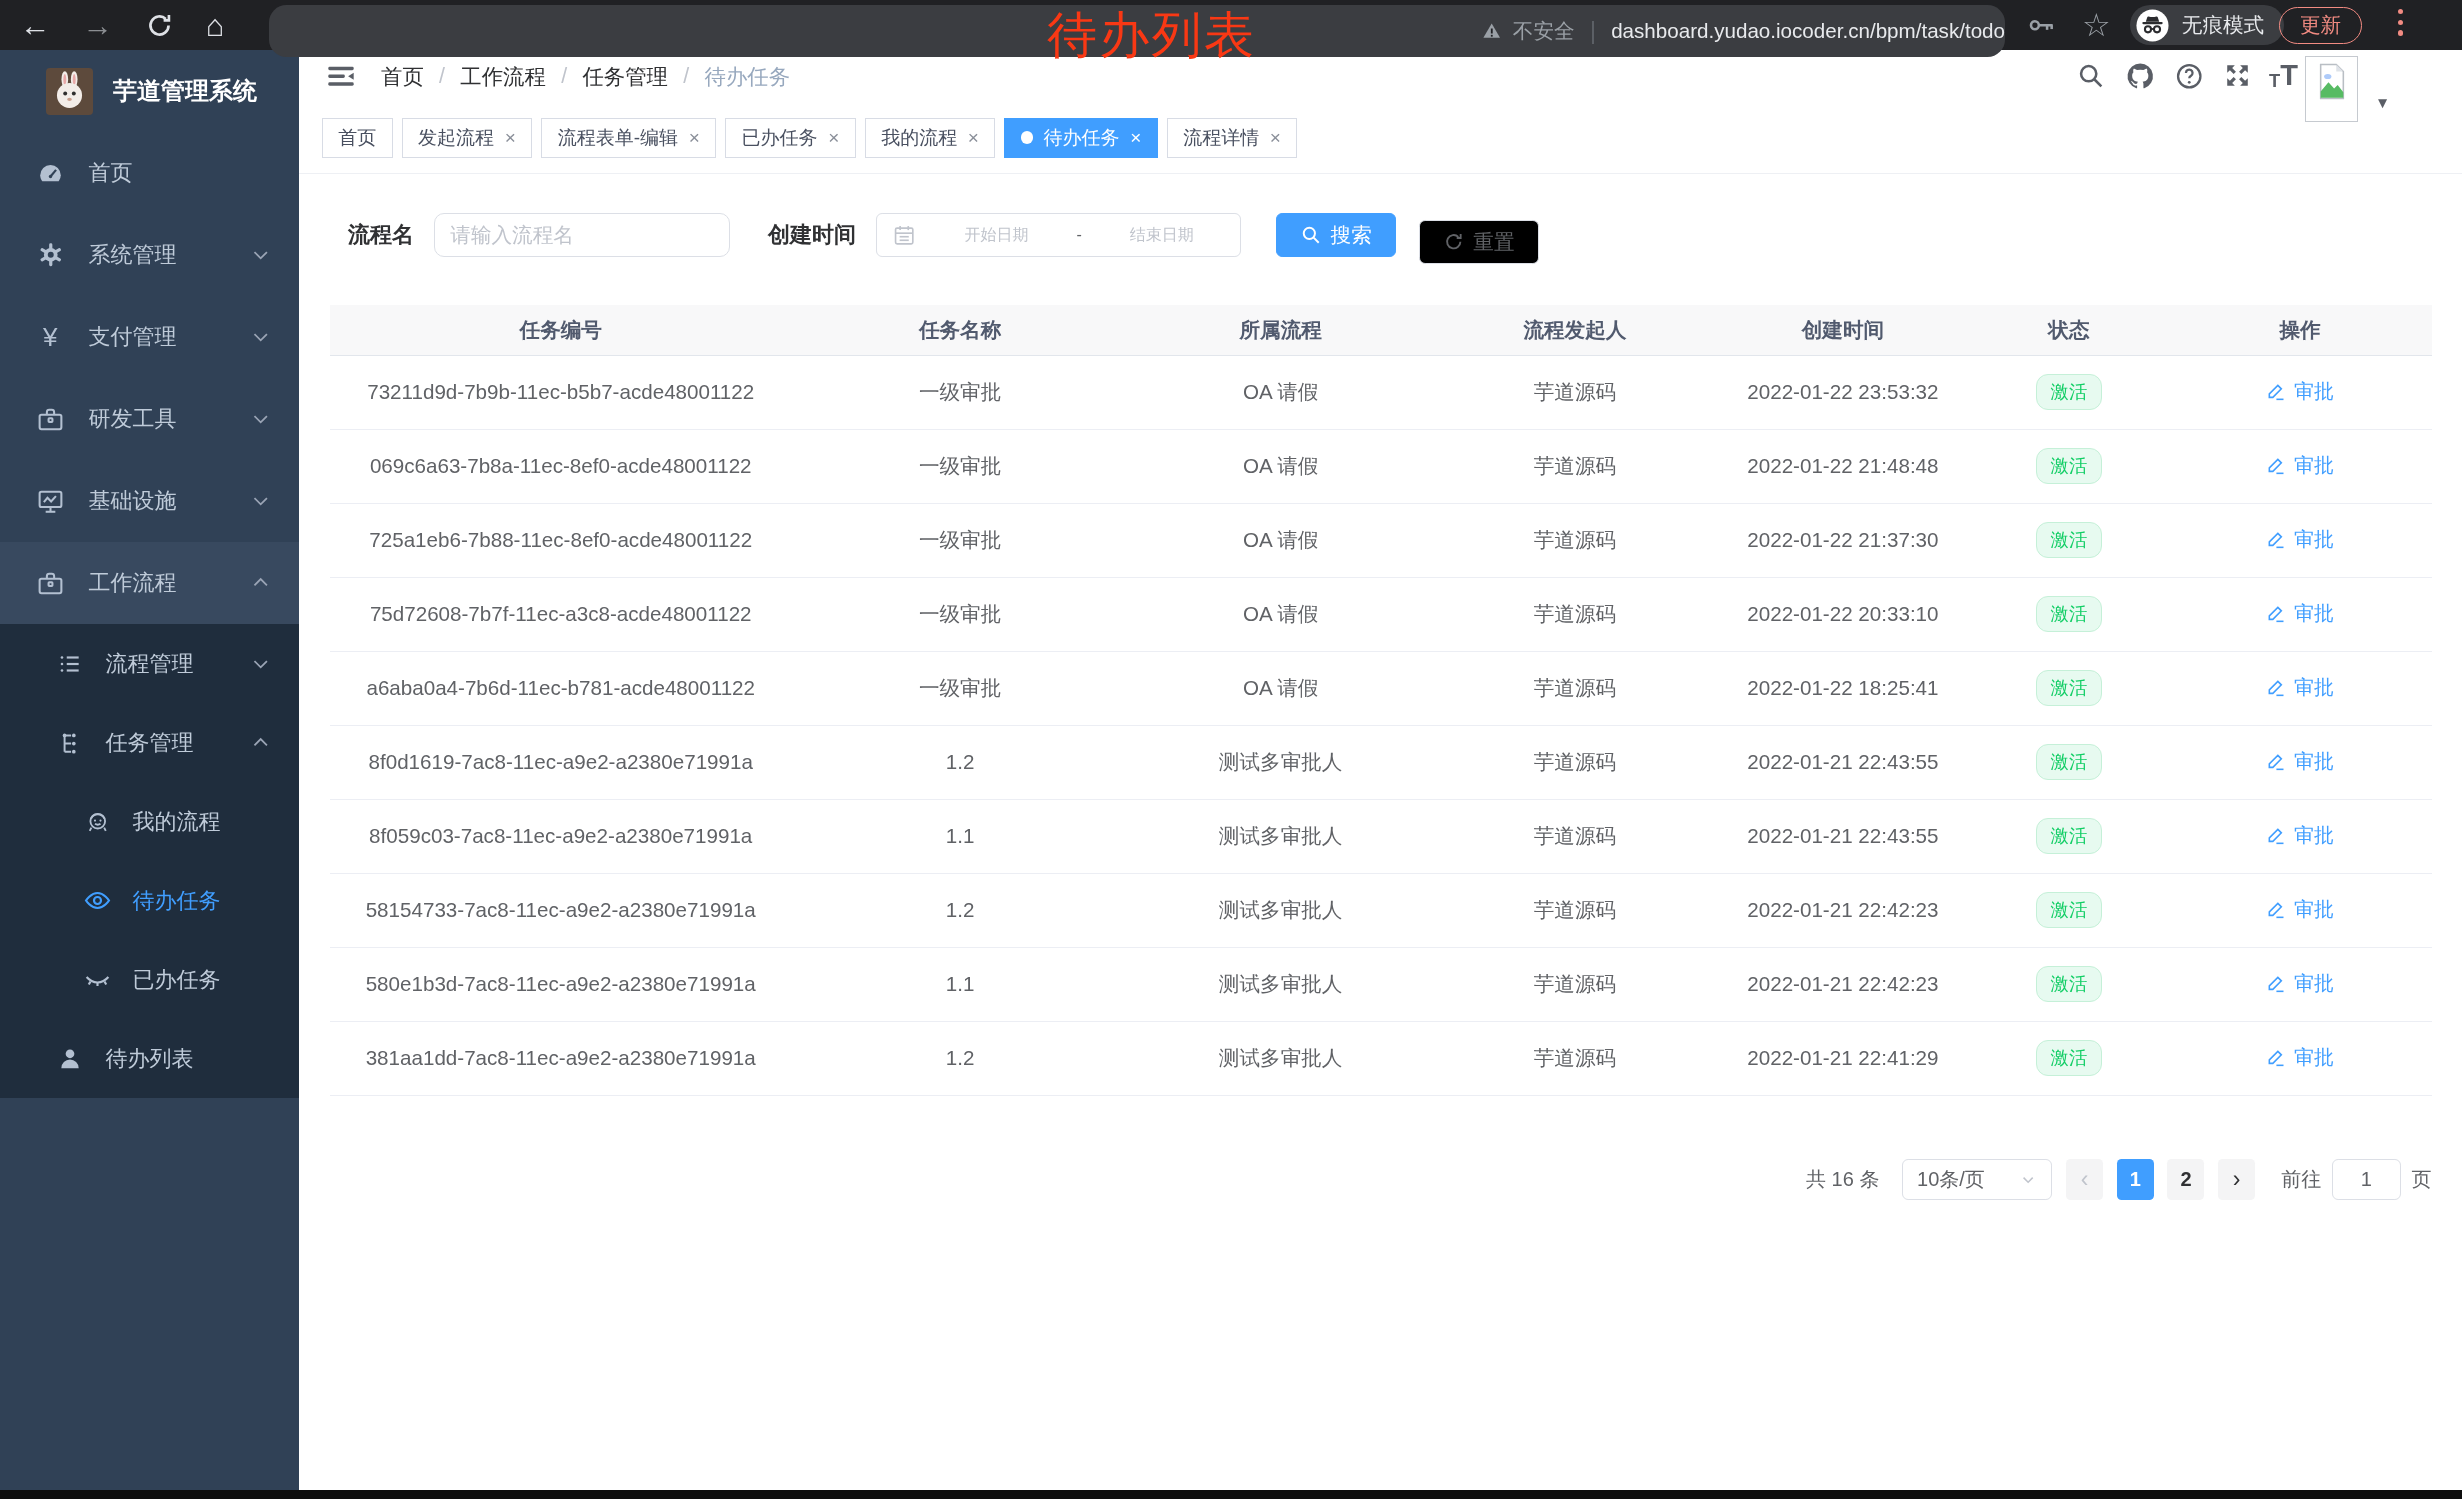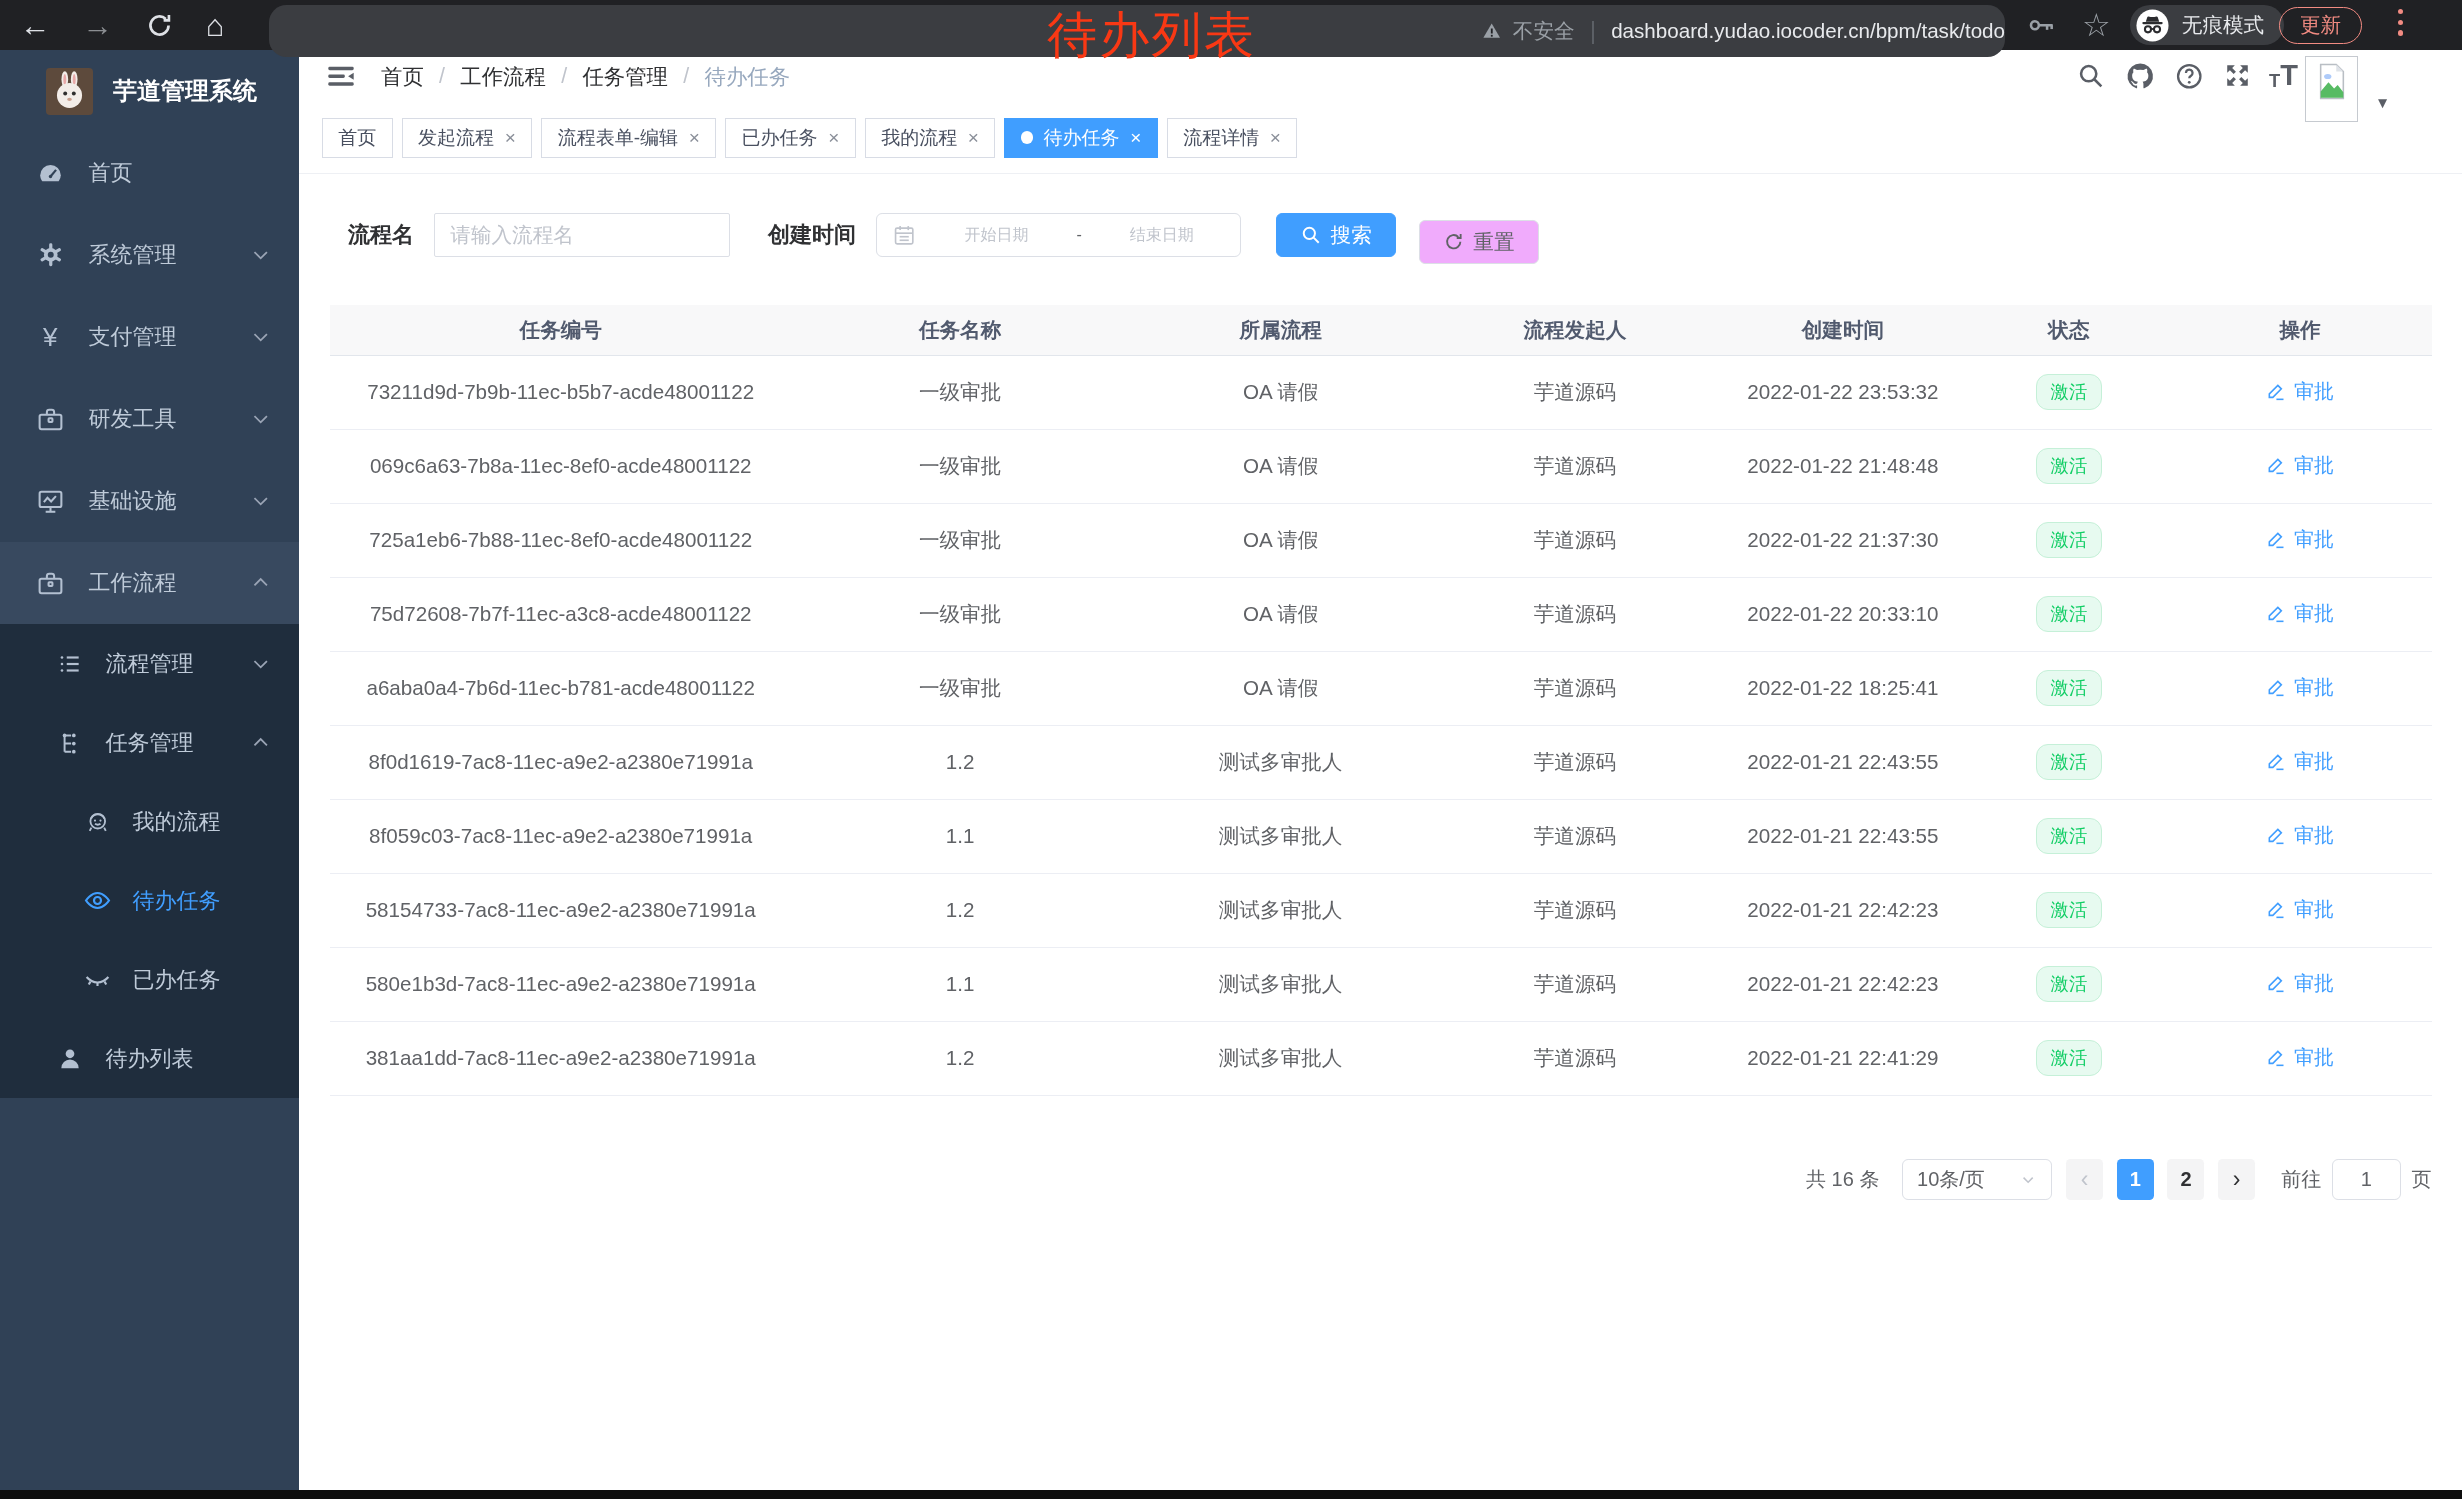--- a/index.html
+++ b/index.html
@@ -69,30 +69,30 @@
   .tab{height:40px;display:flex;align-items:center;padding:0 15.3px;border:1.5px solid #d8dce5;background:#fff;
     color:#495060;font-size:19px;gap:10.7px;cursor:pointer;white-space:nowrap;}
   .tab .close{font-size:19px;color:#8a8f99;}
   .tab.active{background:#409eff;border-color:#409eff;color:#fff;}
   .tab.active .close{color:#fff;}
   .tab .dot{width:12.2px;height:12.2px;border-radius:50%;background:#fff;}
 
   
   .filters{position:absolute;left:49px;top:162px;height:46px;display:flex;align-items:center;}
   .f-label{font-size:22px;font-weight:700;color:#303133;}
-  .f-input{width:296px;height:44px;border:1.5px solid #dcdfe6;border-radius:2px;margin-left:20px;
+  .f-input{width:296px;height:44px;border:1.5px solid #dcdfe6;border-radius:10px;margin-left:20px;
     padding:0 15.3px;font-size:20.6px;color:#606266;font-family:inherit;outline:none;}
   .f-input::placeholder{color:#c0c4cc;}
   .datebox{width:365px;height:44px;border:1.5px solid #dcdfe6;border-radius:6.1px;margin-left:20px;
     display:flex;align-items:center;padding:0 15.3px;color:#c0c4cc;font-size:16px;gap:17px;}
   .datebox .dash{color:#606266;flex:0 0 auto;}
   .datebox .ph{flex:1;text-align:center;}
   .btn{height:44px;display:flex;align-items:center;gap:9.2px;border-radius:6.1px;font-size:20.6px;padding:0 23px;cursor:pointer;}
   .btn.primary{background:#409eff;color:#fff;border:1.5px solid #409eff;margin-left:35px;}
-  .btn.plain{background:#f0abfc;color:#606266;border:1.5px solid #dcdfe6;margin-left:23px;margin-top:13px;}
+  .btn.plain{background:#000000;color:#606266;border:1.5px solid #dcdfe6;margin-left:23px;margin-top:13px;}
 
   
   .tablewrap{position:absolute;left:30.5px;top:255px;width:2102px;}
   table{width:100%;border-collapse:collapse;table-layout:fixed;}
   thead th{height:50px;background:#f8f8f9;color:#515a6e;font-size:20.6px;font-weight:700;
     border-bottom:1.5px solid #e2e6ec;text-align:center;}
   tbody td{height:74px;border-bottom:1.5px solid #eceef4;color:#606266;font-size:20.6px;text-align:center;
     overflow:hidden;white-space:nowrap;}
   .badge{display:inline-block;padding:5.3px 13.7px;background:#e7faf0;border:1.5px solid #c5f0d8;border-radius:12px;
     color:#13ce66;font-size:18.3px;line-height:1.25;}

